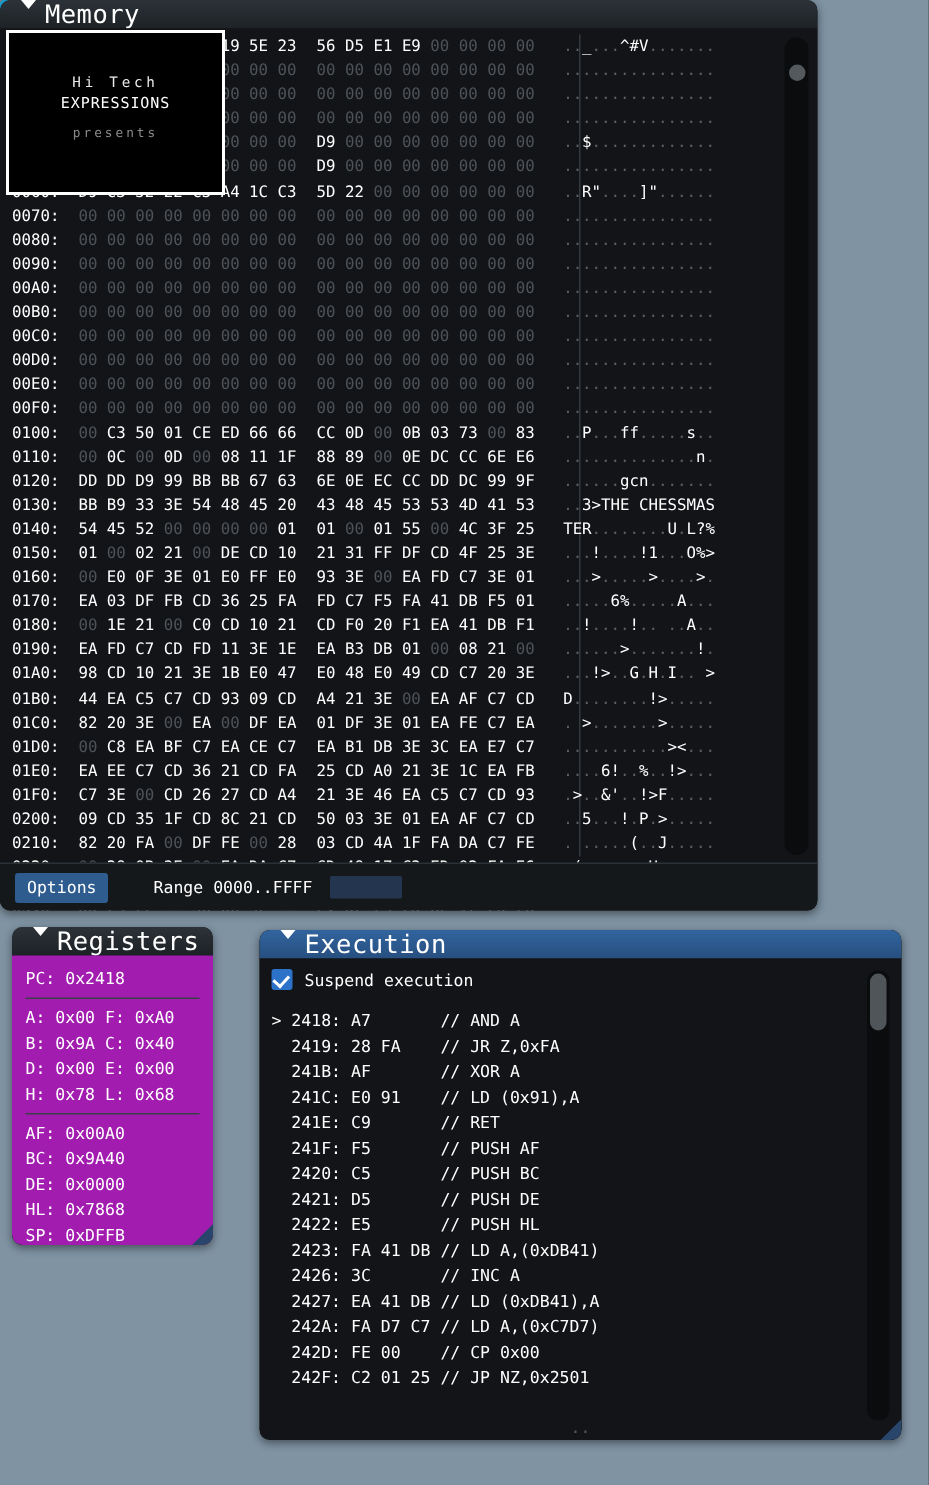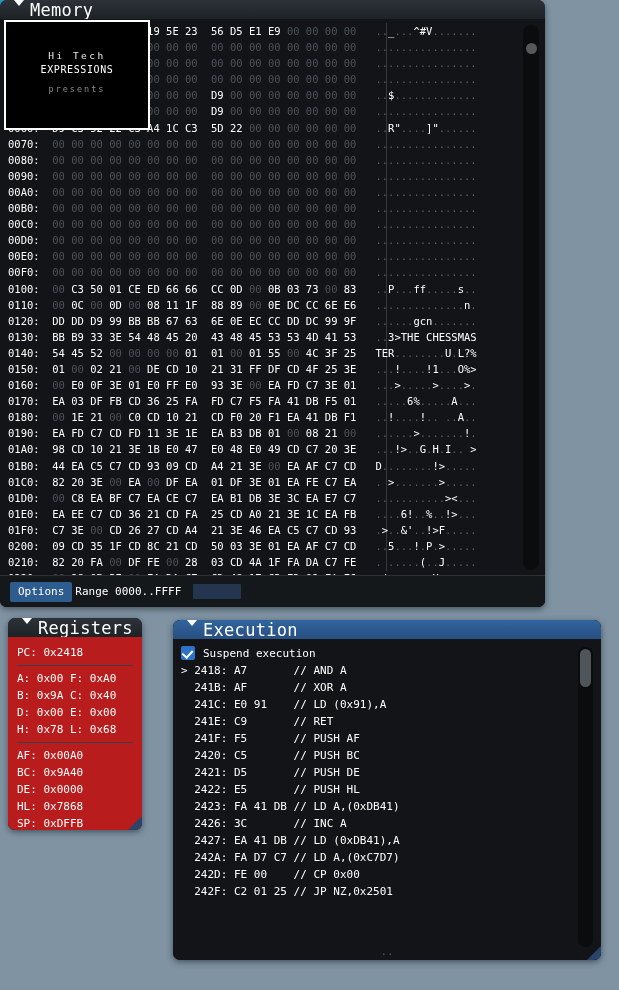--- a/index.html
+++ b/index.html
@@ -86,21 +86,21 @@
     background: #15181b;
     border-top: 1px solid #2b3036;
     display: flex; align-items: center;
     padding-left: 10px;
   }
   #options-button {
     background: #2e5c8f; color: #fff;
     font-size: 11px; padding: 3px 8px 4px 8px;
     border-radius: 2px;
   }
-  #range-label { color: #ffffff; font-size: 11px; margin-left: 3px; text-align: center; }
+  #range-label { color: #ffffff; font-size: 11px; margin-left: 30px; text-align: center; }
   #range-input {
     margin-left: 12px; width: 48px; height: 15px;
     background: #243550; border: none; border-radius: 1px;
   }
 
   
   #dmg-window {
     left: 424px; top: 405px; width: 158px; height: 138px;
     background: #17a5db;
     border-radius: 3px;
@@ -125,21 +125,21 @@
     background: #000; border: 2px solid #ffffff;
   }
   .dmg-line { position: absolute; width: 100%; text-align: center; color:#fff; }
   #dmg-l1 { top: 28px; font-size: 9.5px; letter-spacing: 2.5px; color:#e8e8e8;}
   #dmg-l2 { top: 42px; font-size: 10px; letter-spacing: .6px; color:#ffffff; }
   #dmg-l3 { top: 62px; font-size: 8.5px; letter-spacing: 2px; color: #8a8a8a; }
 
   
   #registers-window { left: 8px; top: 618px; width: 134px; height: 212px; }
   #registers-body {
-    height: 193px; background: #b91c1c;
+    height: 193px; background: #a21caf;
     padding: 7px 9px 0 9px; color: #fff; font-size: 11px;
     border-bottom-left-radius: 7px; border-bottom-right-radius: 7px;
     position: relative; overflow: hidden;
   }
   .reg-line { line-height: 17px; white-space: pre; }
   .reg-div { height: 1px; background: #3a4046; margin: 4px 0 4px 0; }
   .corner-grip {
     position: absolute; right: 0; bottom: 0;
     width: 0; height: 0;
     border-left: 14px solid transparent;
@@ -148,21 +148,21 @@
 
   
   #execution-window { left: 173px; top: 620px; width: 428px; height: 340px; }
   #execution-titlebar { background: linear-gradient(#31649e, #274f80); }
   #execution-body {
     position: relative;
     height: 321px; background: #121417;
     padding: 7px 0 0 8px; overflow: hidden;
     border-bottom-left-radius: 7px; border-bottom-right-radius: 7px;
   }
-  #suspend-row { display: flex; align-items: center; margin-bottom: 2px; }
+  #suspend-row { display: flex; align-items: center; margin-bottom: 12px; }
   #suspend-checkbox {
     width: 14px; height: 14px; background: #2d72c9;
     border-radius: 2px; position: relative; margin-right: 8px;
   }
   #suspend-checkbox::after {
     content: ""; position: absolute; left: 3px; top: 2px;
     width: 5px; height: 8px;
     border: solid #ffffff; border-width: 0 2px 2px 0;
     transform: rotate(42deg);
   }
@@ -273,20 +273,21 @@
       <span class="tri"></span>
       <span>Execution</span>
     </div>
     <div id="execution-body">
       <div id="suspend-row">
         <span id="suspend-checkbox"></span>
         <span id="suspend-label">Suspend execution</span>
       </div>
       <div id="exec-lines">
           <div class="exec-line">&gt; 2418: A7       // AND A</div>
+          <div class="exec-line">  2419: 28 FA    // JR Z,0xFA</div>
           <div class="exec-line">  241B: AF       // XOR A</div>
           <div class="exec-line">  241C: E0 91    // LD (0x91),A</div>
           <div class="exec-line">  241E: C9       // RET</div>
           <div class="exec-line">  241F: F5       // PUSH AF</div>
           <div class="exec-line">  2420: C5       // PUSH BC</div>
           <div class="exec-line">  2421: D5       // PUSH DE</div>
           <div class="exec-line">  2422: E5       // PUSH HL</div>
           <div class="exec-line">  2423: FA 41 DB // LD A,(0xDB41)</div>
           <div class="exec-line">  2426: 3C       // INC A</div>
           <div class="exec-line">  2427: EA 41 DB // LD (0xDB41),A</div>

